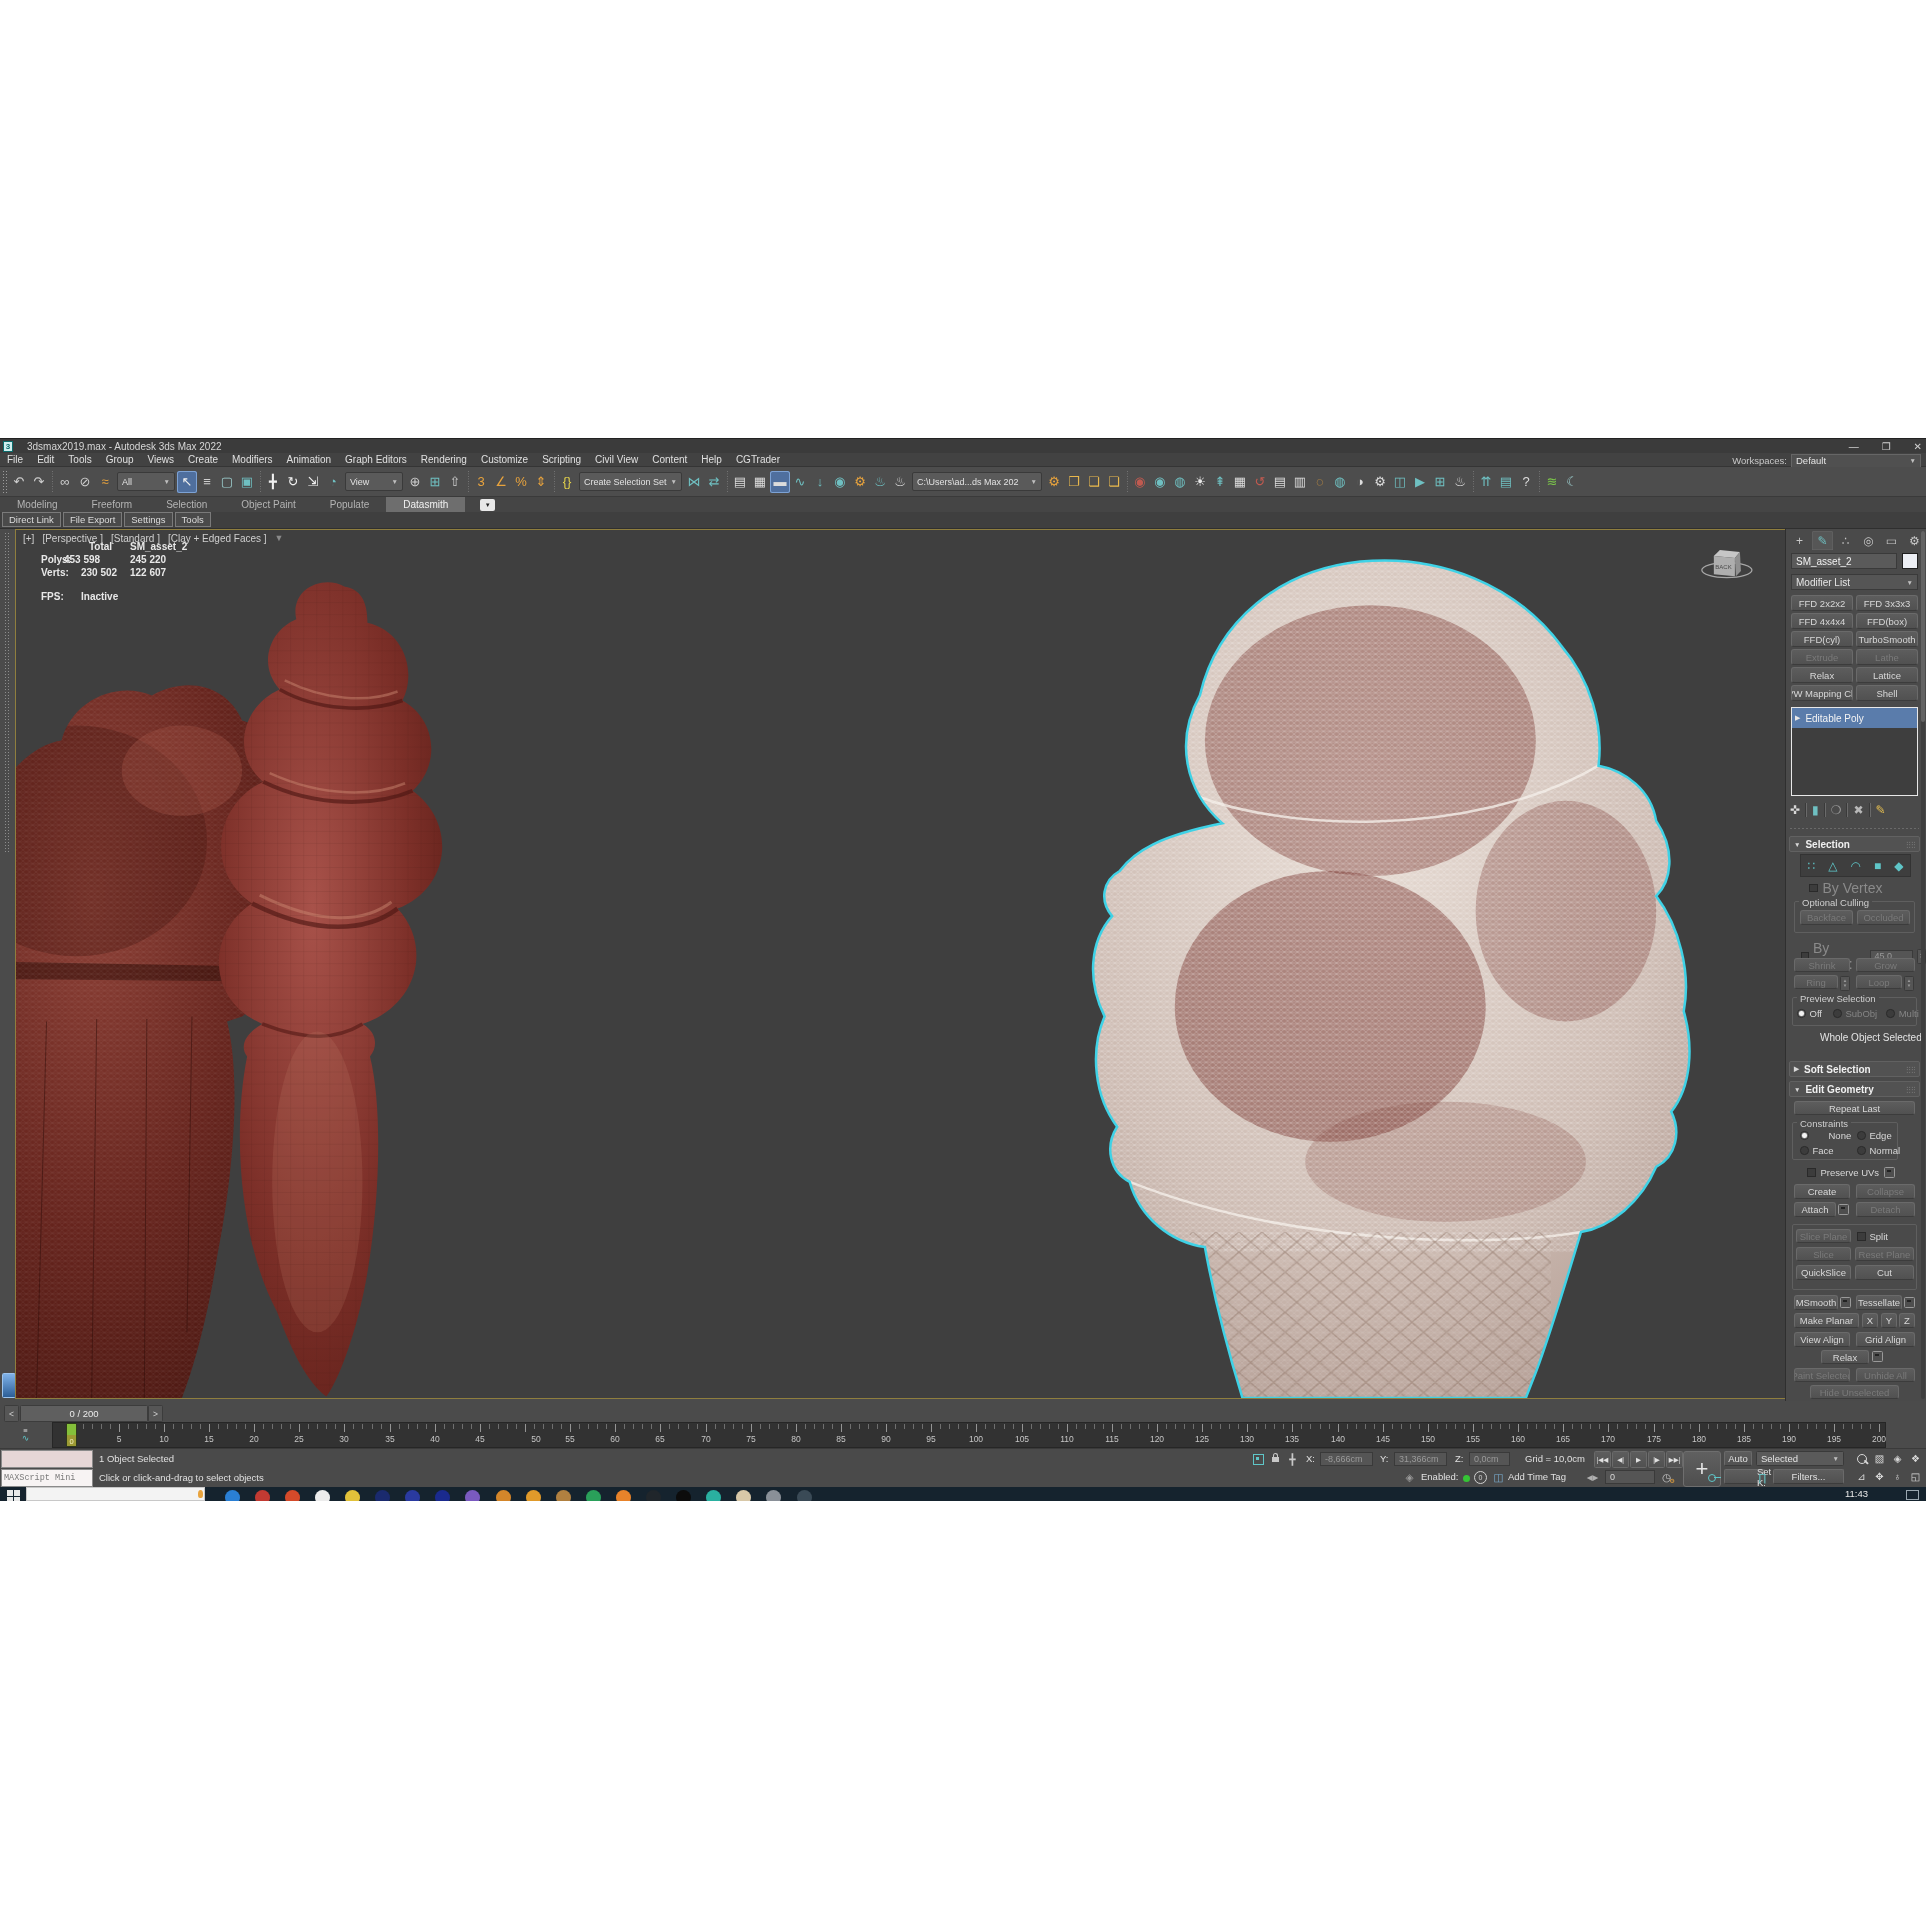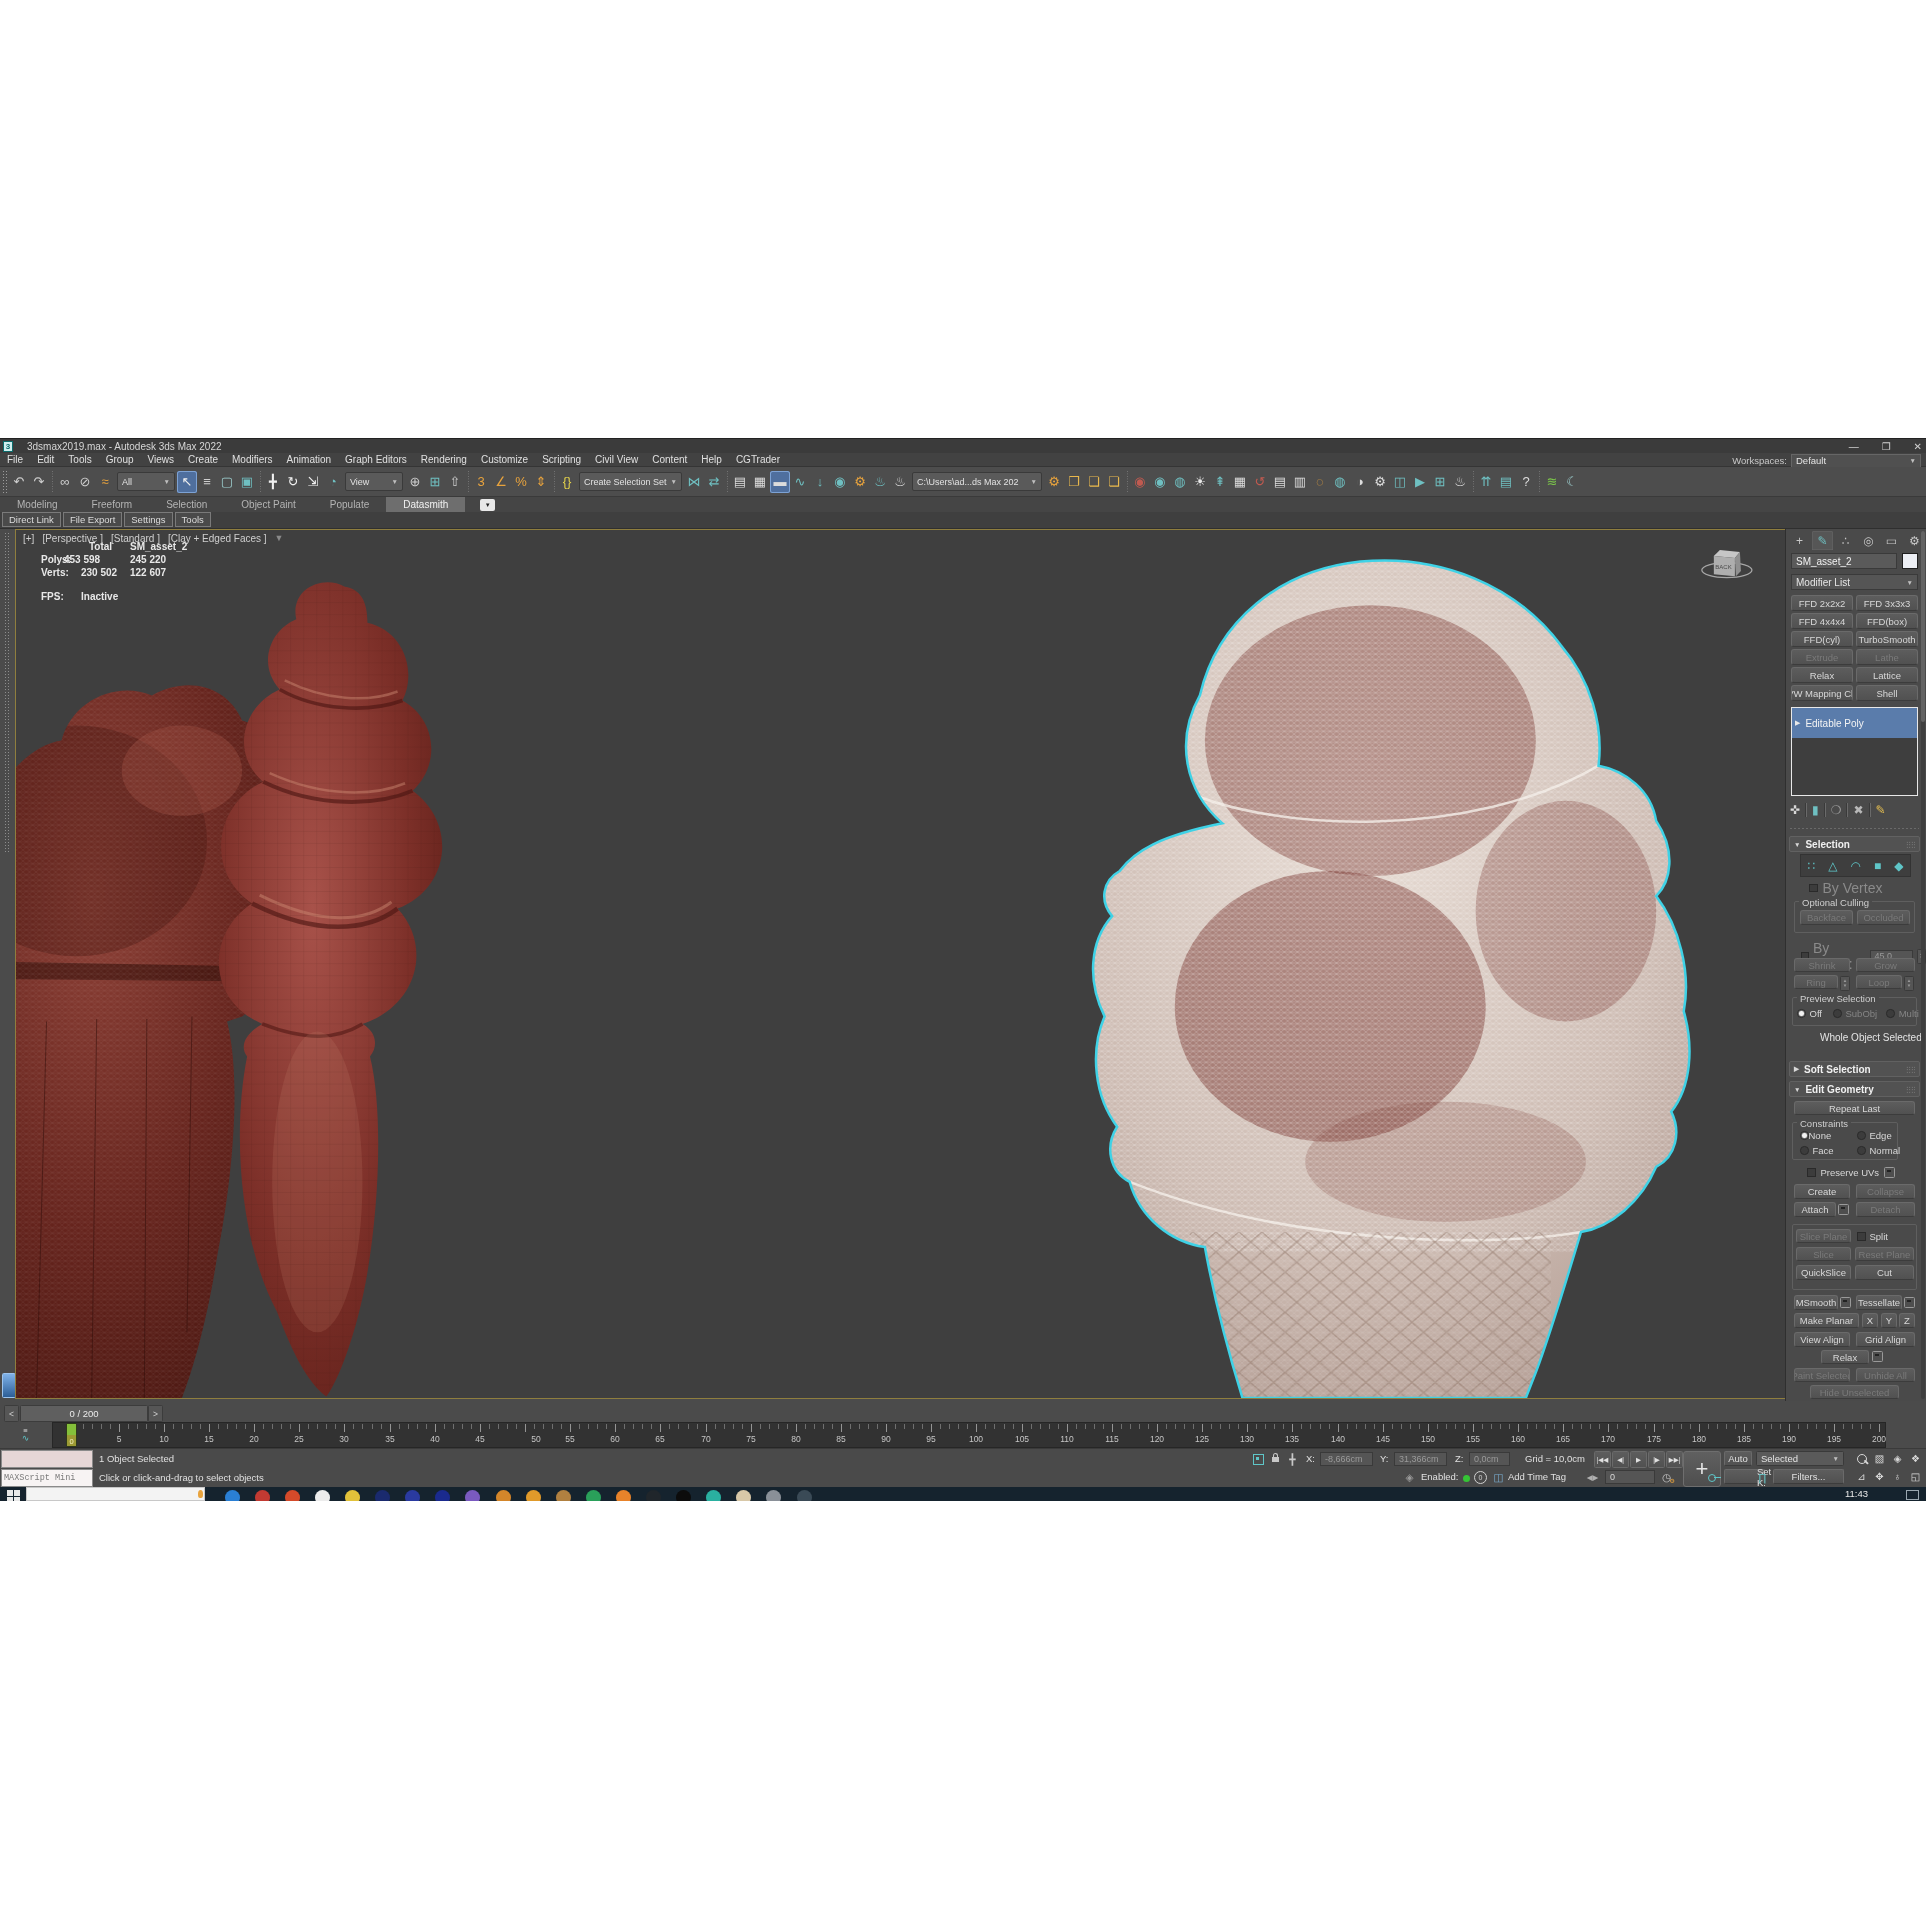--- a/index.html
+++ b/index.html
@@ -48,21 +48,21 @@
   .cp-tab{width:21px;height:19px;display:flex;align-items:center;justify-content:center;font-size:12px;color:#c8c8c8;border-radius:2px 2px 0 0;}
   .cp-tab.active{background:#565656;color:#6fc0c2;box-shadow:inset 0 0 0 0.5px #686868;}
   .cp-name{position:absolute;left:5px;top:24px;width:106px;height:16px;background:#5a5a5a;border:0.5px solid #3a3a3a;color:#f0f0f0;font-size:10px;display:flex;align-items:center;padding:0 4px;box-sizing:border-box;}
   .cp-swatch{position:absolute;left:116px;top:24px;width:16px;height:16px;background:#eceef4;border:1px solid #1e1e1e;box-sizing:border-box;}
   .cp-modlist{position:absolute;left:5px;top:45px;width:127px;height:16px;background:#555555;border:0.5px solid #3a3a3a;color:#e6e6e6;font-size:10px;display:flex;align-items:center;justify-content:space-between;padding:0 4px;box-sizing:border-box;}
   .pbtn{background:linear-gradient(#5d5d5d,#515151);border:0.5px solid #6a6a6a;border-bottom-color:#3c3c3c;border-radius:3px;color:#d8d8d8;font-size:9.5px;display:flex;align-items:center;justify-content:center;box-sizing:border-box;white-space:nowrap;overflow:hidden;}
   .pbtn.dim{color:#7a7a7a;}
   .mod-grid{position:absolute;left:5px;top:66px;width:127px;display:grid;grid-template-columns:1fr 1fr;gap:2px 3px;}
   .mod-grid .pbtn{height:16px;}
   .stackbox{position:absolute;left:5px;top:178px;width:127px;height:89px;background:#3e3e3e;border:0.5px solid #e8e8e8;box-sizing:border-box;}
-  .stackrow{height:30px;background:#5a7cab;color:#f4f4f4;font-size:10px;display:flex;align-items:center;gap:5px;padding:0 3px;}
+  .stackrow{height:20px;background:#5a7cab;color:#f4f4f4;font-size:10px;display:flex;align-items:center;gap:5px;padding:0 3px;}
   .stackrow .arr{font-size:7px;color:#e8e8e8;}
   .stacktools{position:absolute;left:4px;top:271px;width:130px;height:20px;display:flex;align-items:center;gap:5px;font-size:12px;}
   .stacktools .sep{width:1px;height:14px;background:#3a3a3a;border-right:0.5px solid #6a6a6a;}
   .cp-divider{position:absolute;left:4px;top:297px;width:129px;height:4px;background-image:linear-gradient(90deg,#6a6a6a 50%,transparent 50%);background-size:4px 1px;background-repeat:repeat-x;background-position:0 1.5px;}
   .rollout{position:absolute;left:3px;width:131px;height:16px;background:#525252;border:0.5px solid #616161;border-radius:2px;display:flex;align-items:center;color:#f0f0f0;font-size:10px;font-weight:bold;gap:5px;padding:0 4px;box-sizing:border-box;}
   .rollout .tri{font-size:6.5px;color:#d8d8d8;}
   .rollout .grip{margin-left:auto;width:9px;height:7px;background-image:radial-gradient(#8d8d8d 0.6px,transparent 0.6px);background-size:2.5px 2.5px;}
   .subobj{position:absolute;left:14px;top:325px;width:109px;height:21px;background:#3e3e3e;border:0.5px solid #333;display:flex;align-items:center;justify-content:space-around;font-size:12px;color:#5fc6c8;}
   .cklabel{color:#8a8a8a;font-size:14px;}
   .cbox{width:8.5px;height:8.5px;background:#3c3c3c;border:0.5px solid #2a2a2a;display:inline-block;box-sizing:border-box;}
@@ -483,21 +483,21 @@
           <span class="grip"></span>
       </div>
       <div class="rollout" style="top:552px;">
         <span class="tri">▼</span>
           <span>Edit Geometry</span>
           <span class="grip"></span>
       </div>
       <div class="pbtn" style="position:absolute;left:8px;top:572px;width:121px;height:14px;">Repeat Last</div>
       <div class="group" style="left:6px;top:593px;width:106px;height:38px;">
         <span class="legend">Constraints</span>
-        <div style="position:absolute;left:7px;top:7px;display:flex;align-items:center;gap:0;">
+        <div style="position:absolute;left:7px;top:7px;display:flex;align-items:center;gap:20px;">
           <span class="radio on"></span>
           <span class="rlabel">None</span>
         </div>
         <div style="position:absolute;left:64px;top:7px;display:flex;align-items:center;gap:4px;">
           <span class="radio"></span>
           <span class="rlabel">Edge</span>
         </div>
         <div style="position:absolute;left:7px;top:22px;display:flex;align-items:center;gap:4px;">
           <span class="radio"></span>
           <span class="rlabel">Face</span>

